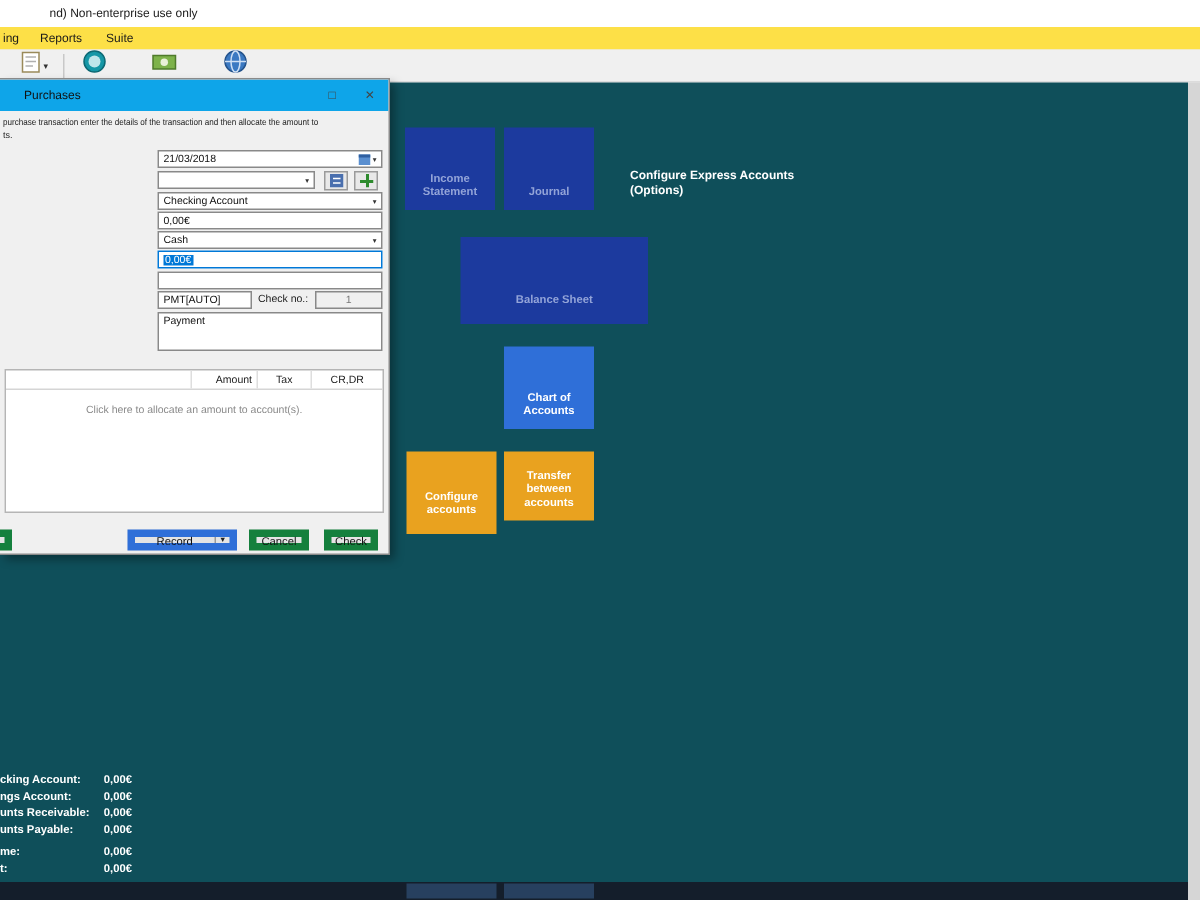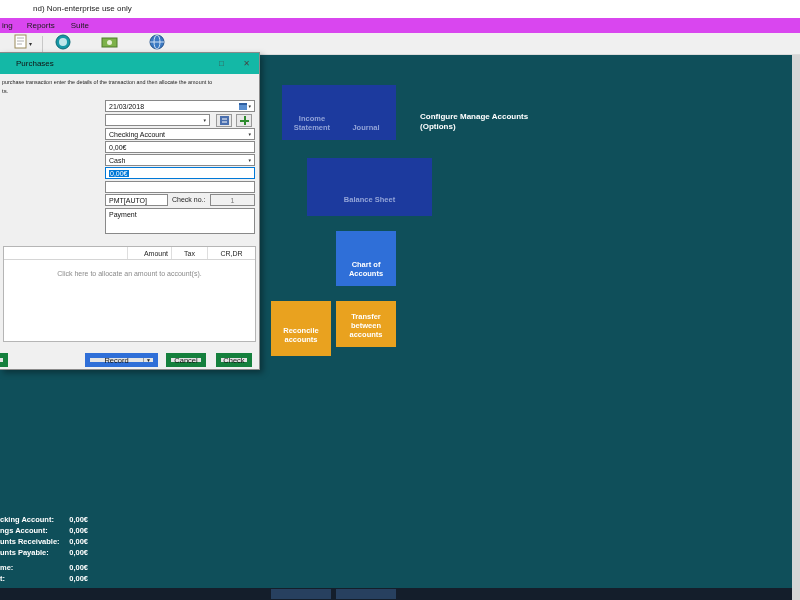--- a/index.html
+++ b/index.html
@@ -3,39 +3,39 @@
 <meta charset="utf-8">
 <style>
   * { margin:0; padding:0; box-sizing:border-box; }
   html,body { width:800px; height:600px; }
   body { font-family:"Liberation Sans", sans-serif; background:#000; }
   #screen { position:relative; width:800px; height:600px; overflow:hidden; background:#e9e9e9; }
 
   
   .titlebar { position:absolute; left:0; top:0; width:800px; height:18px; background:#ffffff; }
   .title-text { position:absolute; left:33px; top:4px; font-size:8px; color:#1a1a1a; white-space:nowrap; }
-  .menubar { position:absolute; left:0; top:18px; width:800px; height:15px; background:#d946ef; display:flex; align-items:center; font-size:8px; color:#1a1a1a; }
+  .menubar { position:absolute; left:0; top:18px; width:800px; height:15px; background:#fde047; display:flex; align-items:center; font-size:8px; color:#1a1a1a; }
   .menu-item { padding:0 8px; height:100%; display:flex; align-items:center; cursor:default; }
   .menu-item.cut { padding-left:2px; padding-right:6px; }
   .toolbar { position:absolute; left:0; top:33px; width:800px; height:22px; background:#f0f0f0; border-bottom:1px solid #dcdcdc; display:flex; align-items:center; }
   .tool-btn { height:20px; display:flex; align-items:center; justify-content:center; padding:0 4px; }
   .tool-btn .caret { font-size:6px; color:#333; margin-left:2px; }
   .tb-sep { width:1px; height:16px; background:#c8c8c8; margin:0 8px 0 6px; }
   .tb-gap { width:22px; }
 
   
   .main-bg { position:absolute; left:0; top:55px; width:792px; height:533px; background:var(--teal-bg,#0f4f5a); }
   .right-edge { position:absolute; left:792px; top:55px; width:8px; height:545px; background:#d6d6d6; }
 
   
   .tile { position:absolute; display:flex; flex-direction:column; justify-content:flex-end; align-items:center; text-align:center; padding-bottom:8px; font-weight:bold; font-size:7.5px; line-height:9px; cursor:pointer; }
   .tile.blue   { background:var(--tile-blue,#1c3a9e); color:#93a4d8; }
   .tile.bright { background:var(--tile-blue-bright,#2f6fd8); color:#ffffff; }
   .tile.orange { background:var(--tile-orange,#e9a21f); color:#ffffff; }
-  #tile-income    { left:282px; top:85px;  width:60px;  height:55px; }
+  #tile-income    { left:270px; top:85px;  width:60px;  height:55px; }
   #tile-journal   { left:336px; top:85px;  width:60px;  height:55px; }
   #tile-balance   { left:271px; top:158px; width:125px; height:58px; padding-bottom:12px;margin-left:36px; }
   #tile-budgets   { left:271px; top:231px; width:60px;  height:55px; }
   #tile-chart     { left:336px; top:231px; width:60px;  height:55px; }
   #tile-reconcile { left:271px; top:301px; width:60px;  height:55px; padding-bottom:12px; }
   #tile-transfer  { left:336px; top:301px; width:60px;  height:46px; }
   .configure { position:absolute; left:420px; top:112px; width:132px; color:#fff; font-weight:bold; font-size:8px; line-height:10px; cursor:pointer; }
 
   
   .summary { position:absolute; left:0; top:514px; width:90px; font-size:7.5px; font-weight:bold; color:#ffffff; }
@@ -47,21 +47,21 @@
   
   .taskbar { position:absolute; left:0; top:588px; width:792px; height:12px; background:#141e2b; }
   .tb-item { position:absolute; top:1px; height:10px; background:#27405f; }
   #tbi1 { left:271px; width:60px; }
   #tbi2 { left:336px; width:60px; }
 
   
   .dialog { position:absolute; left:0; top:52px; width:260px; height:318px; background:#f0f0f0;
             border-top:1px solid #8a8a8a; border-right:1px solid #8a8a8a; border-bottom:1px solid #8a8a8a;
             overflow:hidden; box-shadow:3px 3px 6px rgba(0,0,0,.35); }
-  .dlg-titlebar { position:absolute; left:0; top:0; width:100%; height:21px; background:#14b8a6; }
+  .dlg-titlebar { position:absolute; left:0; top:0; width:100%; height:21px; background:#0ea5e9; }
   .dlg-title { position:absolute; left:16px; top:6px; font-size:8px; color:#111; }
   .dlg-btn { position:absolute; top:0; width:25px; height:21px; display:flex; align-items:center; justify-content:center; font-size:8px; color:#444; cursor:pointer; }
   .dlg-btn.max { right:25px; }
   .dlg-btn.close { right:0; }
   .intro1 { position:absolute; left:2px; top:26px; font-size:6px; color:#222; white-space:nowrap; transform:scaleX(.9); transform-origin:0 0; }
   .intro2 { position:absolute; left:2px; top:35px; font-size:6px; color:#222; }
 
   .fld { position:absolute; left:105px; width:150px; height:12px; background:#fff; border:1px solid #898989;
          font-size:7px; color:#111; display:flex; align-items:center; padding:0 3px; overflow:hidden; }
   .fld .arrow { margin-left:auto; font-size:5px; color:#333; }
@@ -159,29 +159,29 @@
 
   <div class="main-bg"></div>
   <div class="right-edge"></div>
 
   <div class="tile blue" id="tile-income">
     <span>Income Statement</span>
   </div>
   <div class="tile blue" id="tile-journal">
     <span>Journal</span>
   </div>
-  <div class="configure">Configure Manage Accounts (Options)</div>
+  <div class="configure">Configure Express Accounts (Options)</div>
   <div class="tile blue" id="tile-balance">
     <span>Balance Sheet</span>
   </div>
   <div class="tile bright" id="tile-chart">
     <span>Chart of Accounts</span>
   </div>
   <div class="tile orange" id="tile-reconcile">
-    <span>Reconcile accounts</span>
+    <span>Configure accounts</span>
   </div>
   <div class="tile orange" id="tile-transfer">
     <span>Transfer between accounts</span>
   </div>
 
   <div class="summary">
     <div class="sum-row">
       <span class="lab">cking Account:</span>
       <span class="val">0,00€</span>
     </div>

